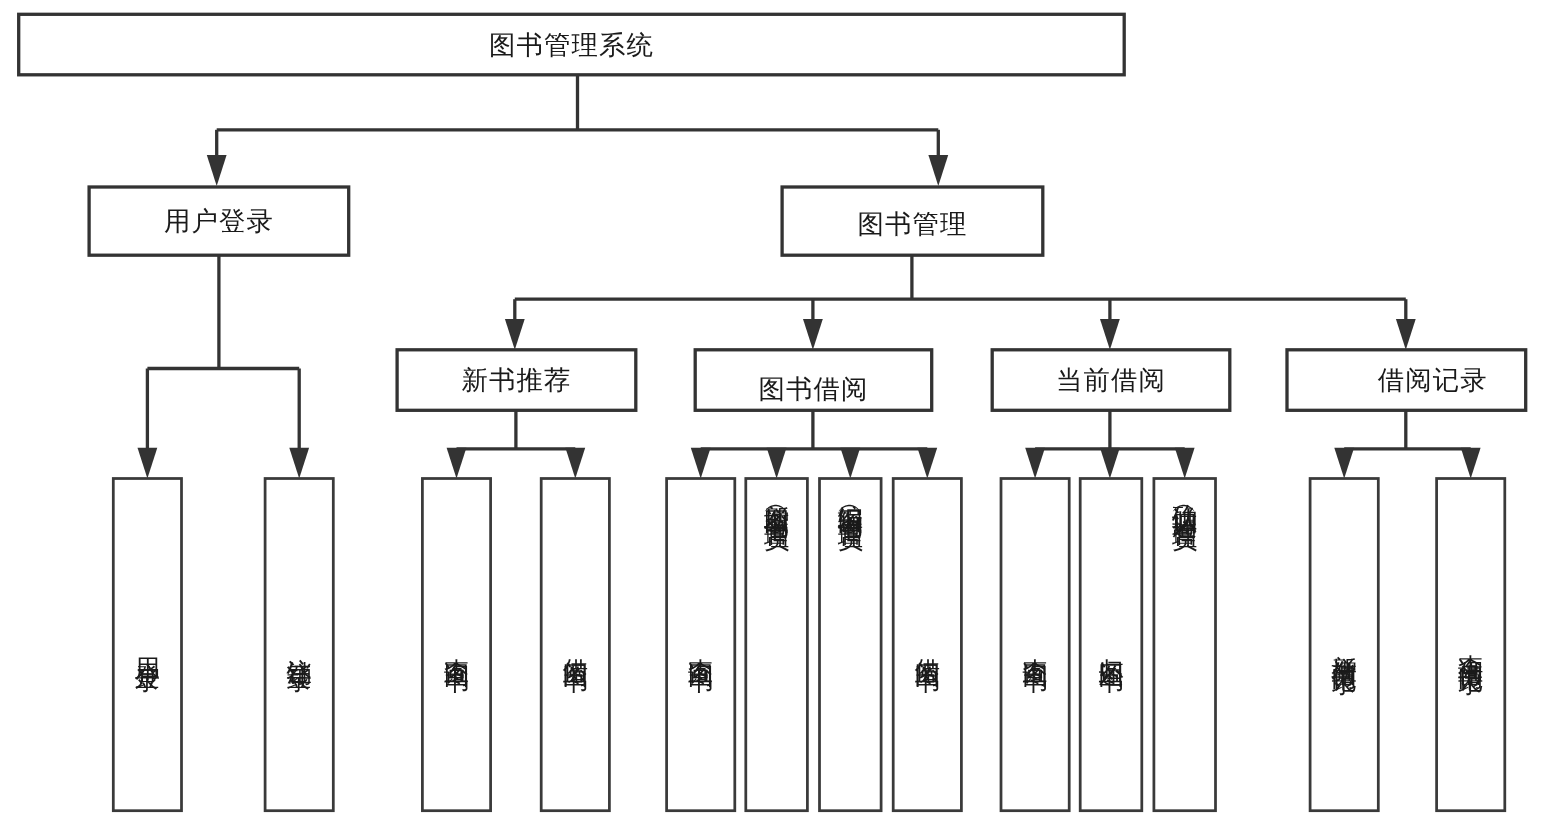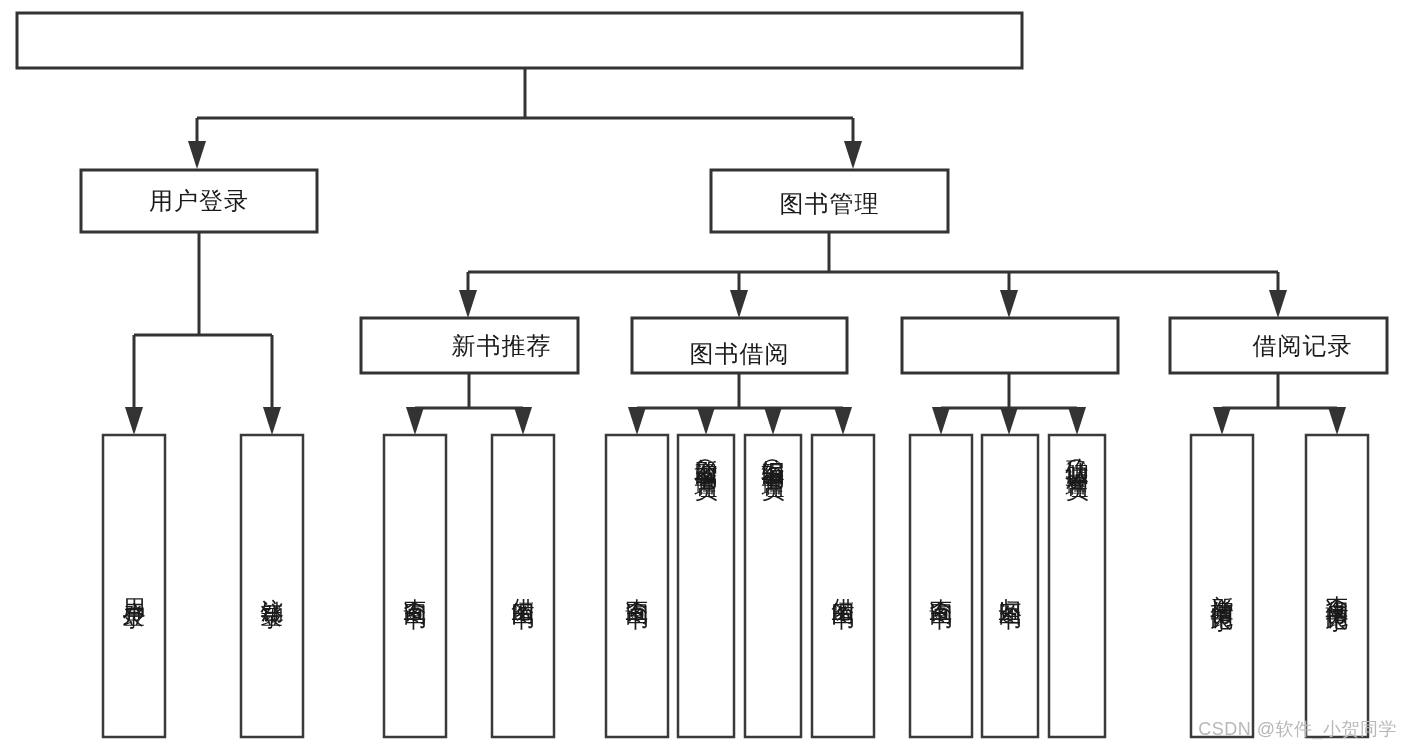--- a/index.html
+++ b/index.html
@@ -193,37 +193,43 @@
     <rect class="node-box-thin" x="812" y="435" width="62" height="302"></rect>
 
     <rect class="node-box-thin" x="910" y="435" width="62" height="302"></rect>
     <rect class="node-box-thin" x="982" y="435" width="56" height="302"></rect>
     <rect class="node-box-thin" x="1049" y="435" width="56" height="302"></rect>
 
     <rect class="node-box-thin" x="1191" y="435" width="62" height="302"></rect>
     <rect class="node-box-thin" x="1306" y="435" width="62" height="302"></rect>
   </svg>
 
+  <div class="h-wrap" style="left:17px; top:13px; width:1005px; height:55px;">
+    <span class="h-text">图书管理系统</span>
+  </div>
 
   <div class="h-wrap" style="left:81px; top:170px; width:236px; height:62px;">
     <span class="h-text">用户登录</span>
   </div>
 
   <div class="h-wrap" style="left:711px; top:170px; width:237px; height:68px;text-align:center;">
     <span class="h-text">图书管理</span>
   </div>
 
-  <div class="h-wrap" style="left:361px; top:318px; width:217px; height:55px;padding-left:32px;">
+  <div class="h-wrap" style="left:361px; top:318px; width:217px; height:55px;">
     <span class="h-text">新书推荐</span>
   </div>
 
   <div class="h-wrap" style="left:632px; top:318px; width:215px; height:72px;">
     <span class="h-text">图书借阅</span>
   </div>
 
+  <div class="h-wrap" style="left:902px; top:318px; width:216px; height:55px;">
+    <span class="h-text">当前借阅</span>
+  </div>
 
   <div class="h-wrap" style="left:1170px; top:318px; width:217px; height:55px;padding-left:24px;">
     <span class="h-text">借阅记录</span>
   </div>
 
   <div class="vert-wrap" style="left:103px; top:435px; width:62px; height:302px;">
     <span class="vert-text">用户登录</span>
   </div>
   <div class="vert-wrap" style="left:241px; top:435px; width:62px; height:302px;">
     <span class="vert-text">注销登录</span>
@@ -259,15 +265,14 @@
     <span class="vert-text">确认归还（管理员）</span>
   </div>
 
   <div class="vert-wrap" style="left:1191px; top:435px; width:62px; height:302px;">
     <span class="vert-text">新增借阅记录</span>
   </div>
   <div class="vert-wrap" style="left:1306px; top:435px; width:62px; height:302px;">
     <span class="vert-text">查询借阅记录</span>
   </div>
 
-  <div class="watermark">CSDN @软件_小贺同学</div>
 
 </div>
 
 </body></html>

